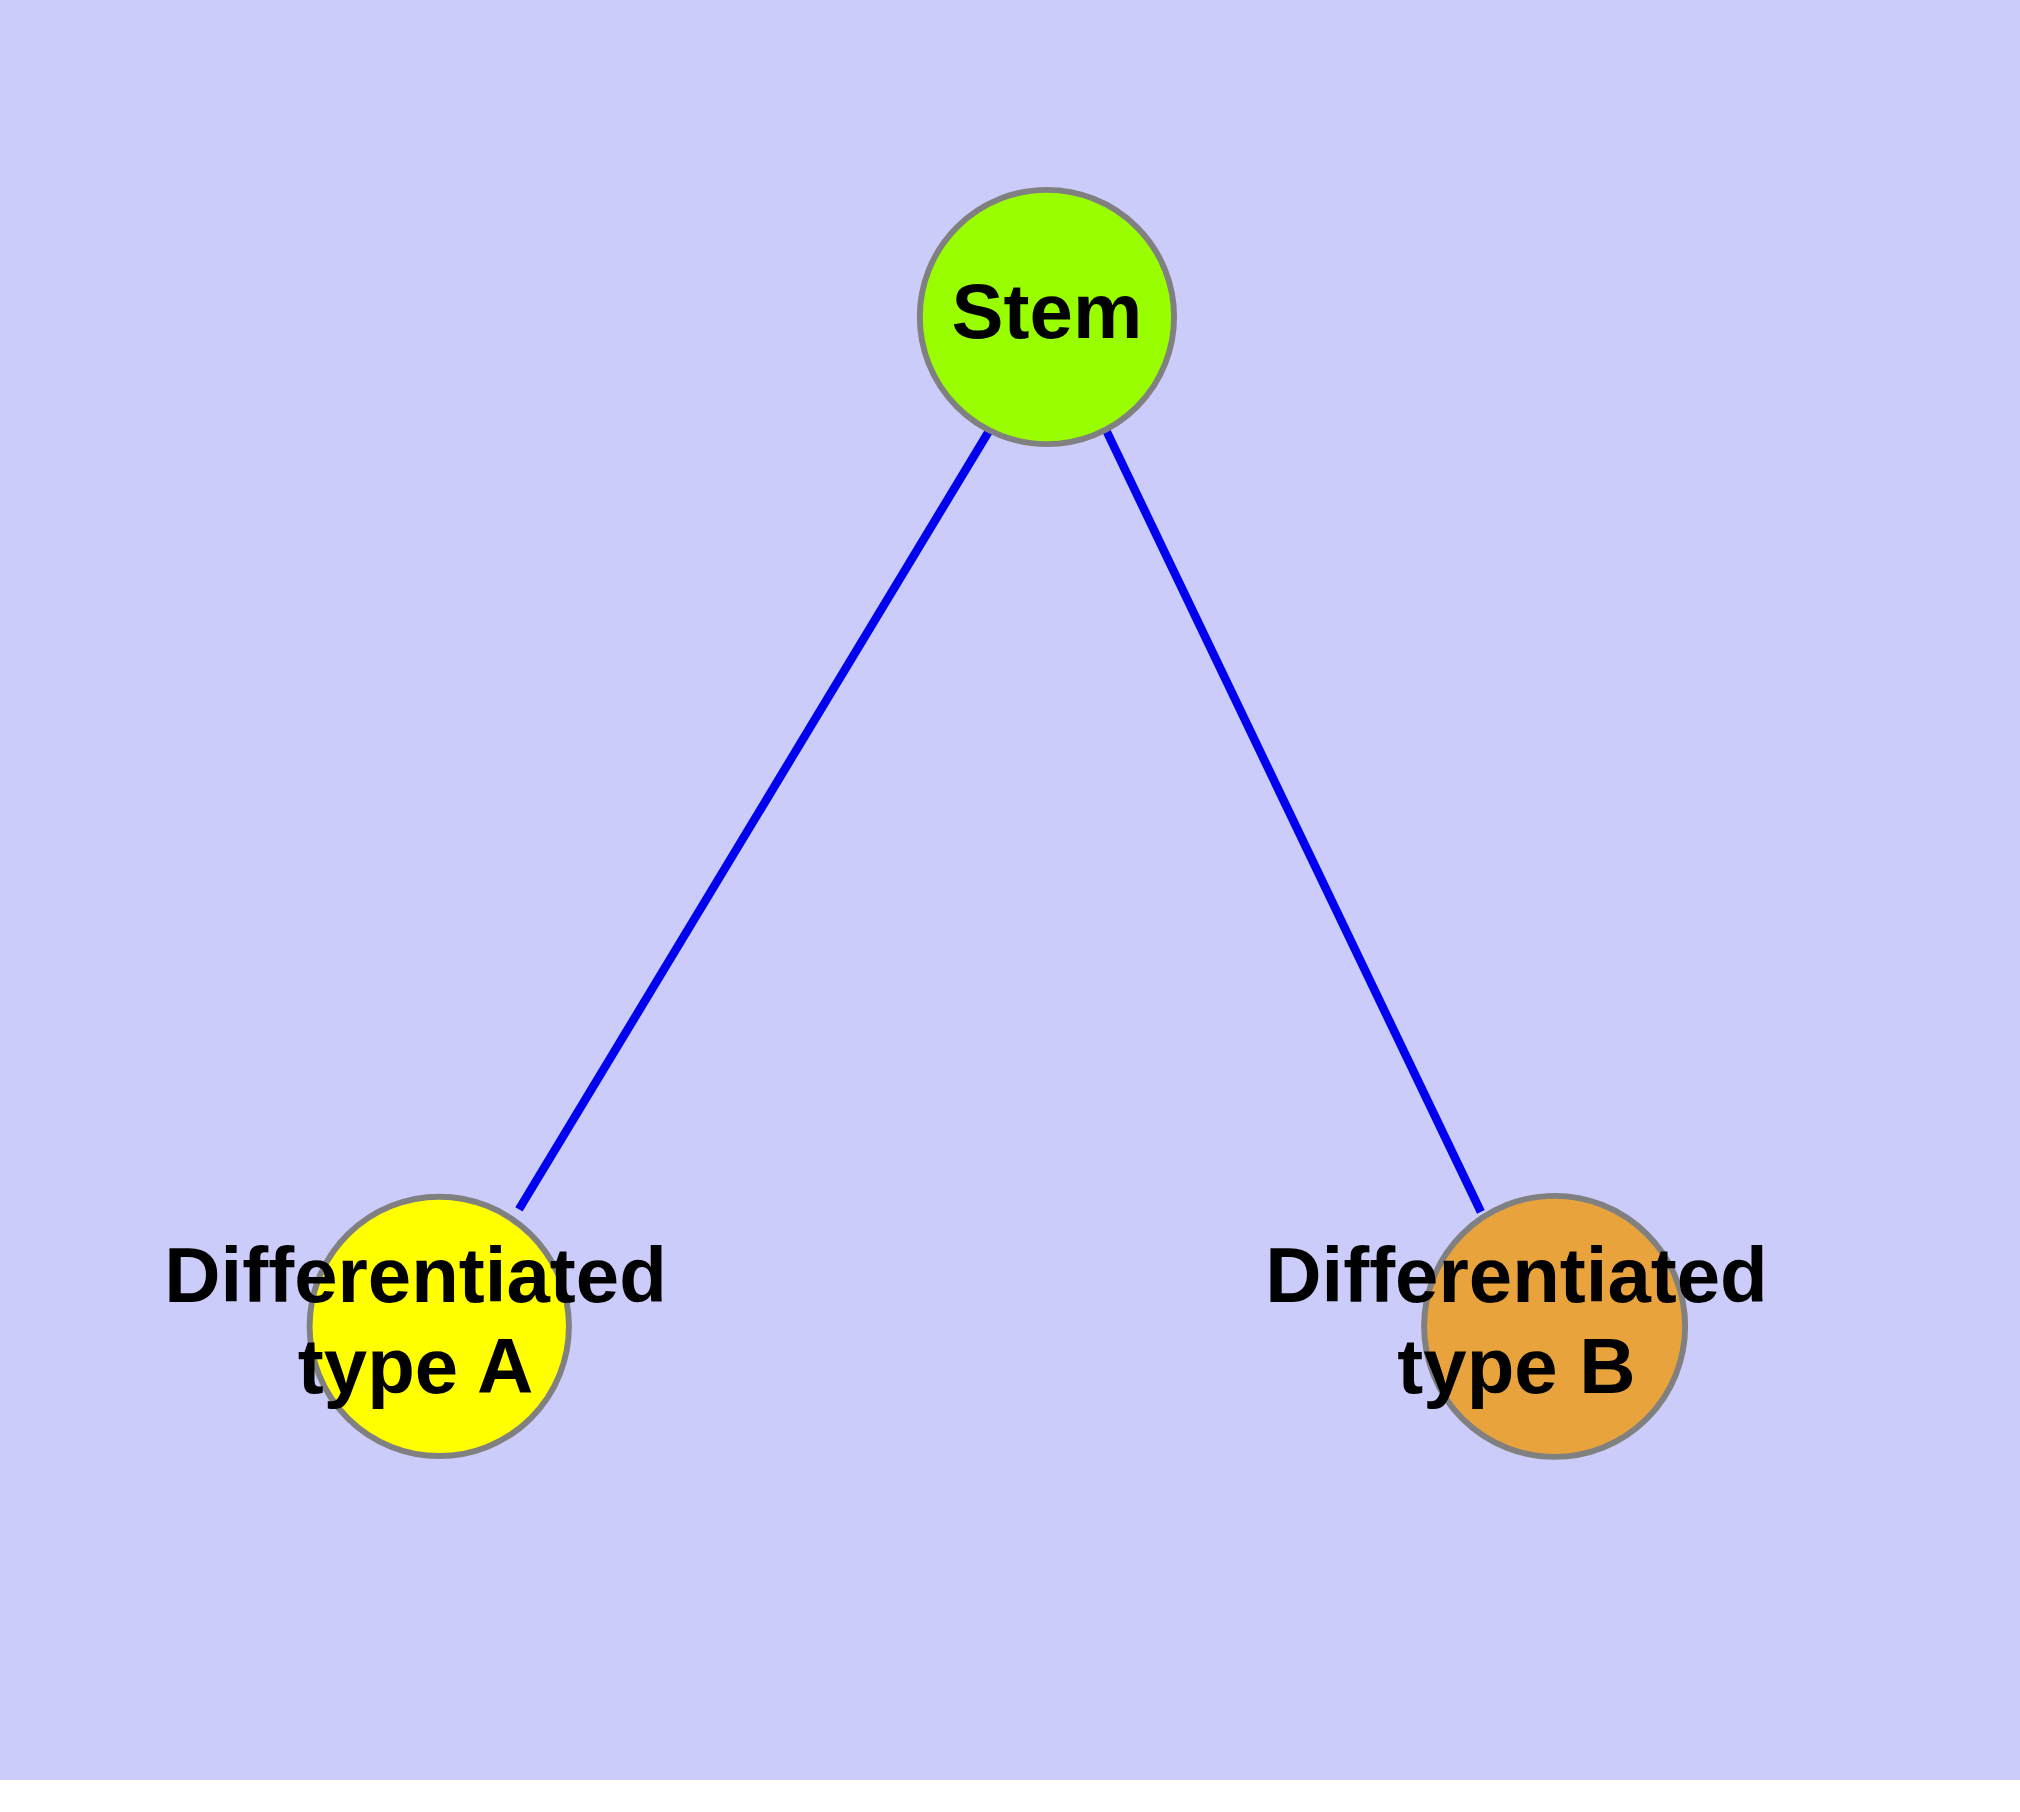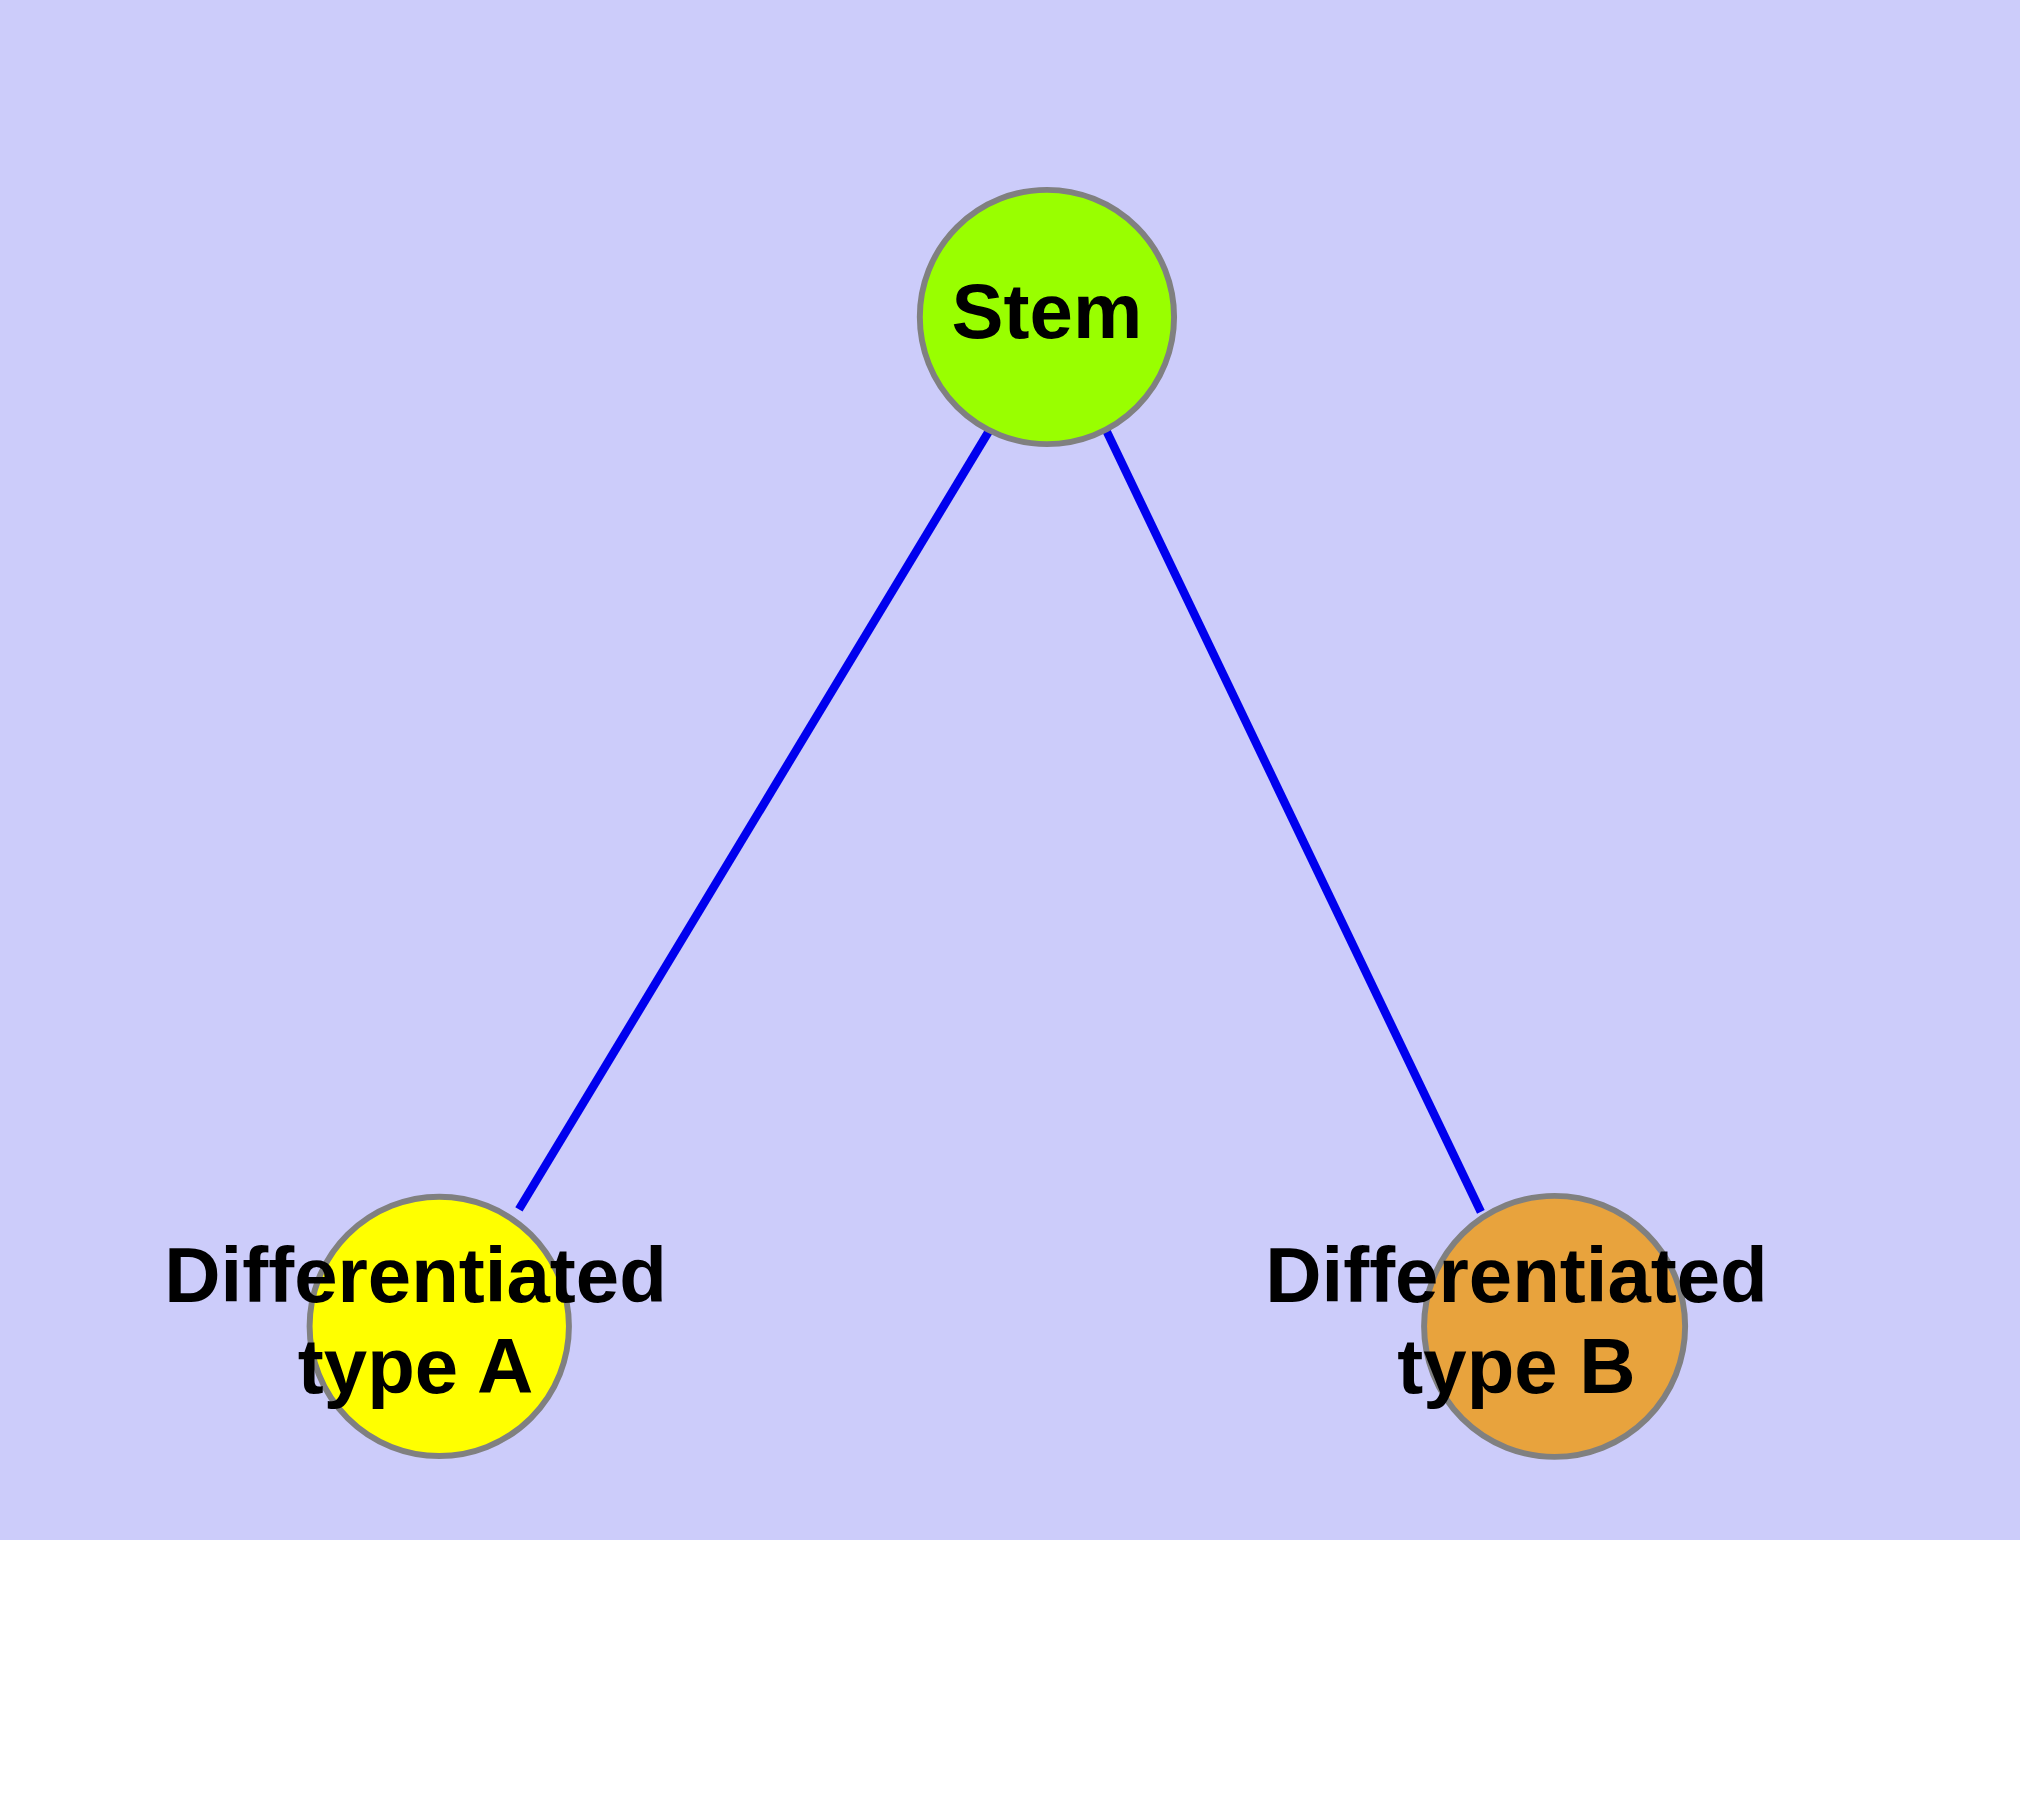--- a/index.html
+++ b/index.html
@@ -38,21 +38,21 @@
     fill: #000000;
     text-anchor: middle;
     dominant-baseline: middle;
     paint-order: normal;
   }
   .node-label tspan { }
 </style>
 </head>
 <body>
 
-<div id="canvas" style="width: 2021px; height: 1540px; background: rgb(204, 204, 250);">
+<div id="canvas" style="width: 2021px; height: 1780px; background: rgb(204, 204, 250);">
   <svg id="graph-svg" viewBox="0 0 2384 2138" style="width: 2021px; height: 1812px;">
 
     <rect id="bg-rect" x="0" y="0" width="2384" height="2138" fill="#ccccfa"></rect>
 
     <g>
       <line class="edge-line" id="edge-0" x1="1167" y1="508" x2="612" y2="1427" stroke="#0000ee"></line>
       <line class="edge-line" id="edge-1" x1="1305" y1="508" x2="1747" y2="1430" stroke="#0000ee"></line>
     </g>
 
     <g>

